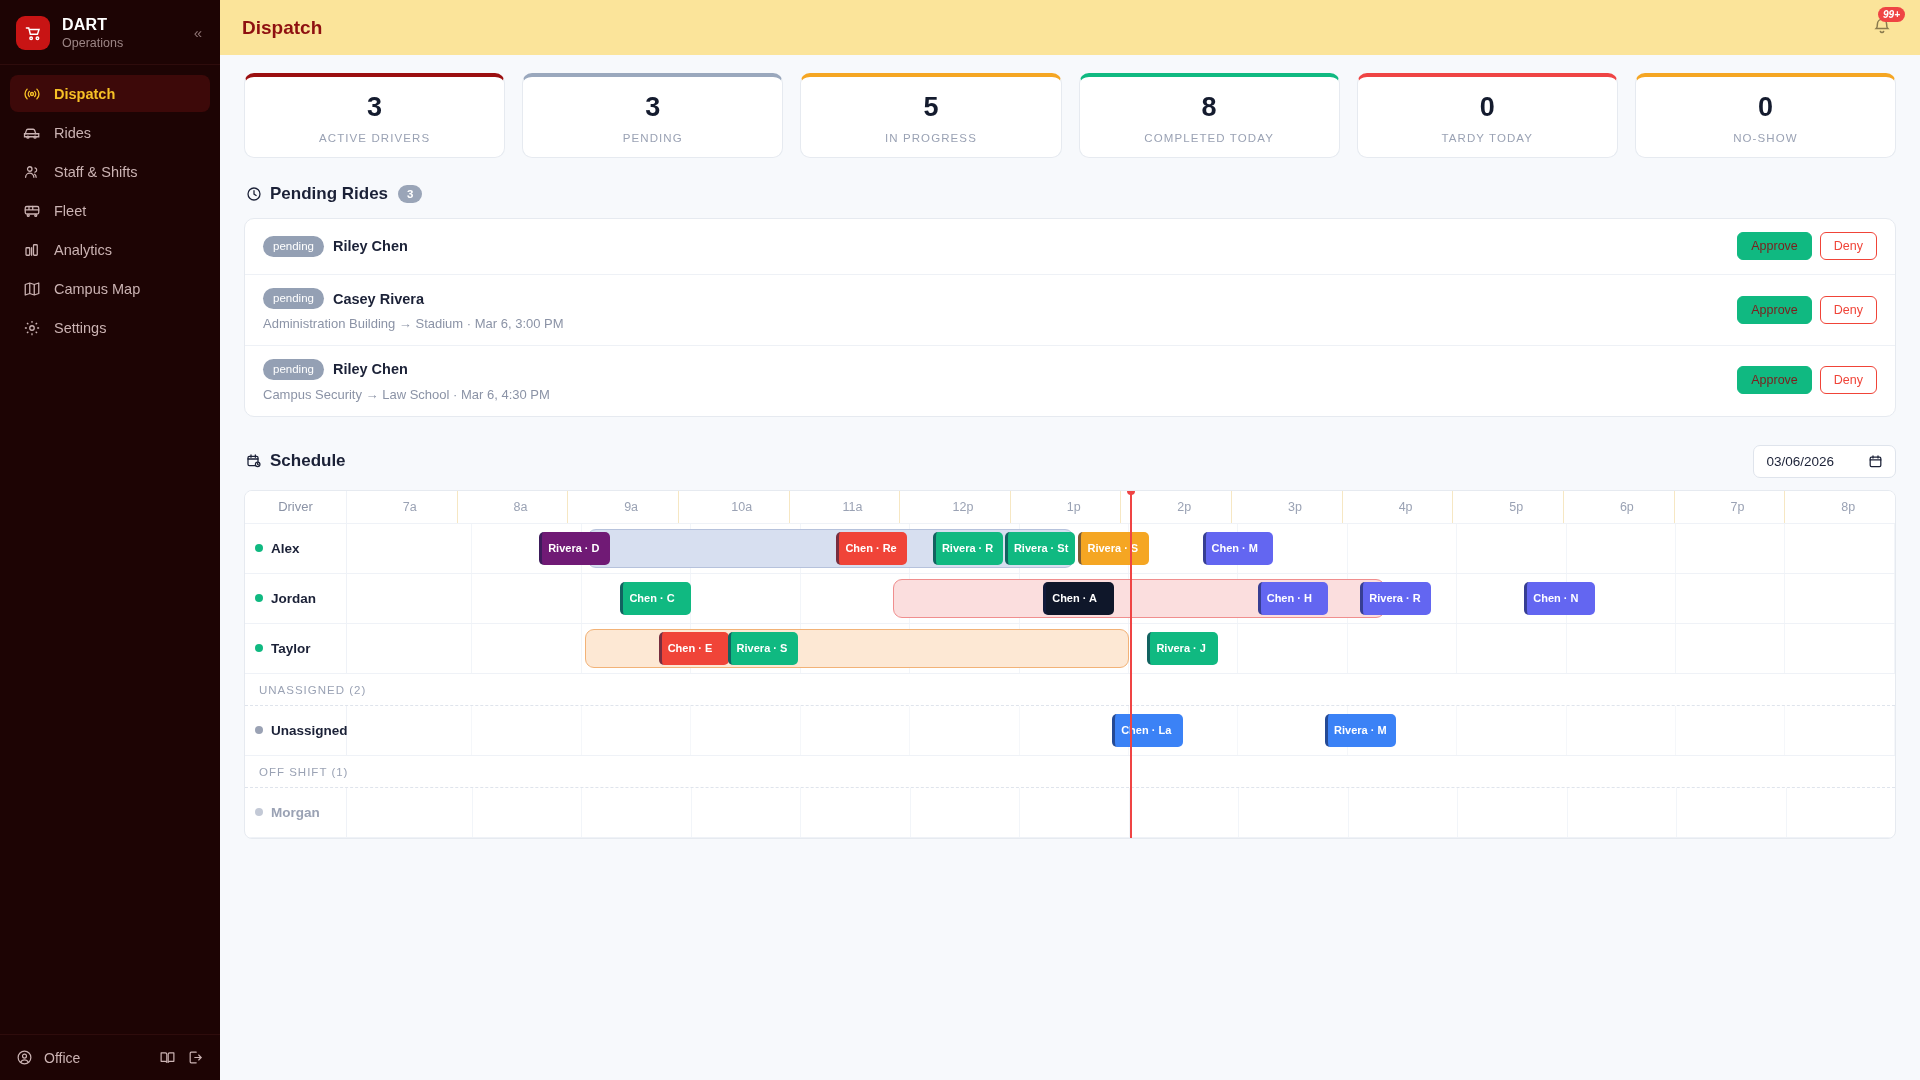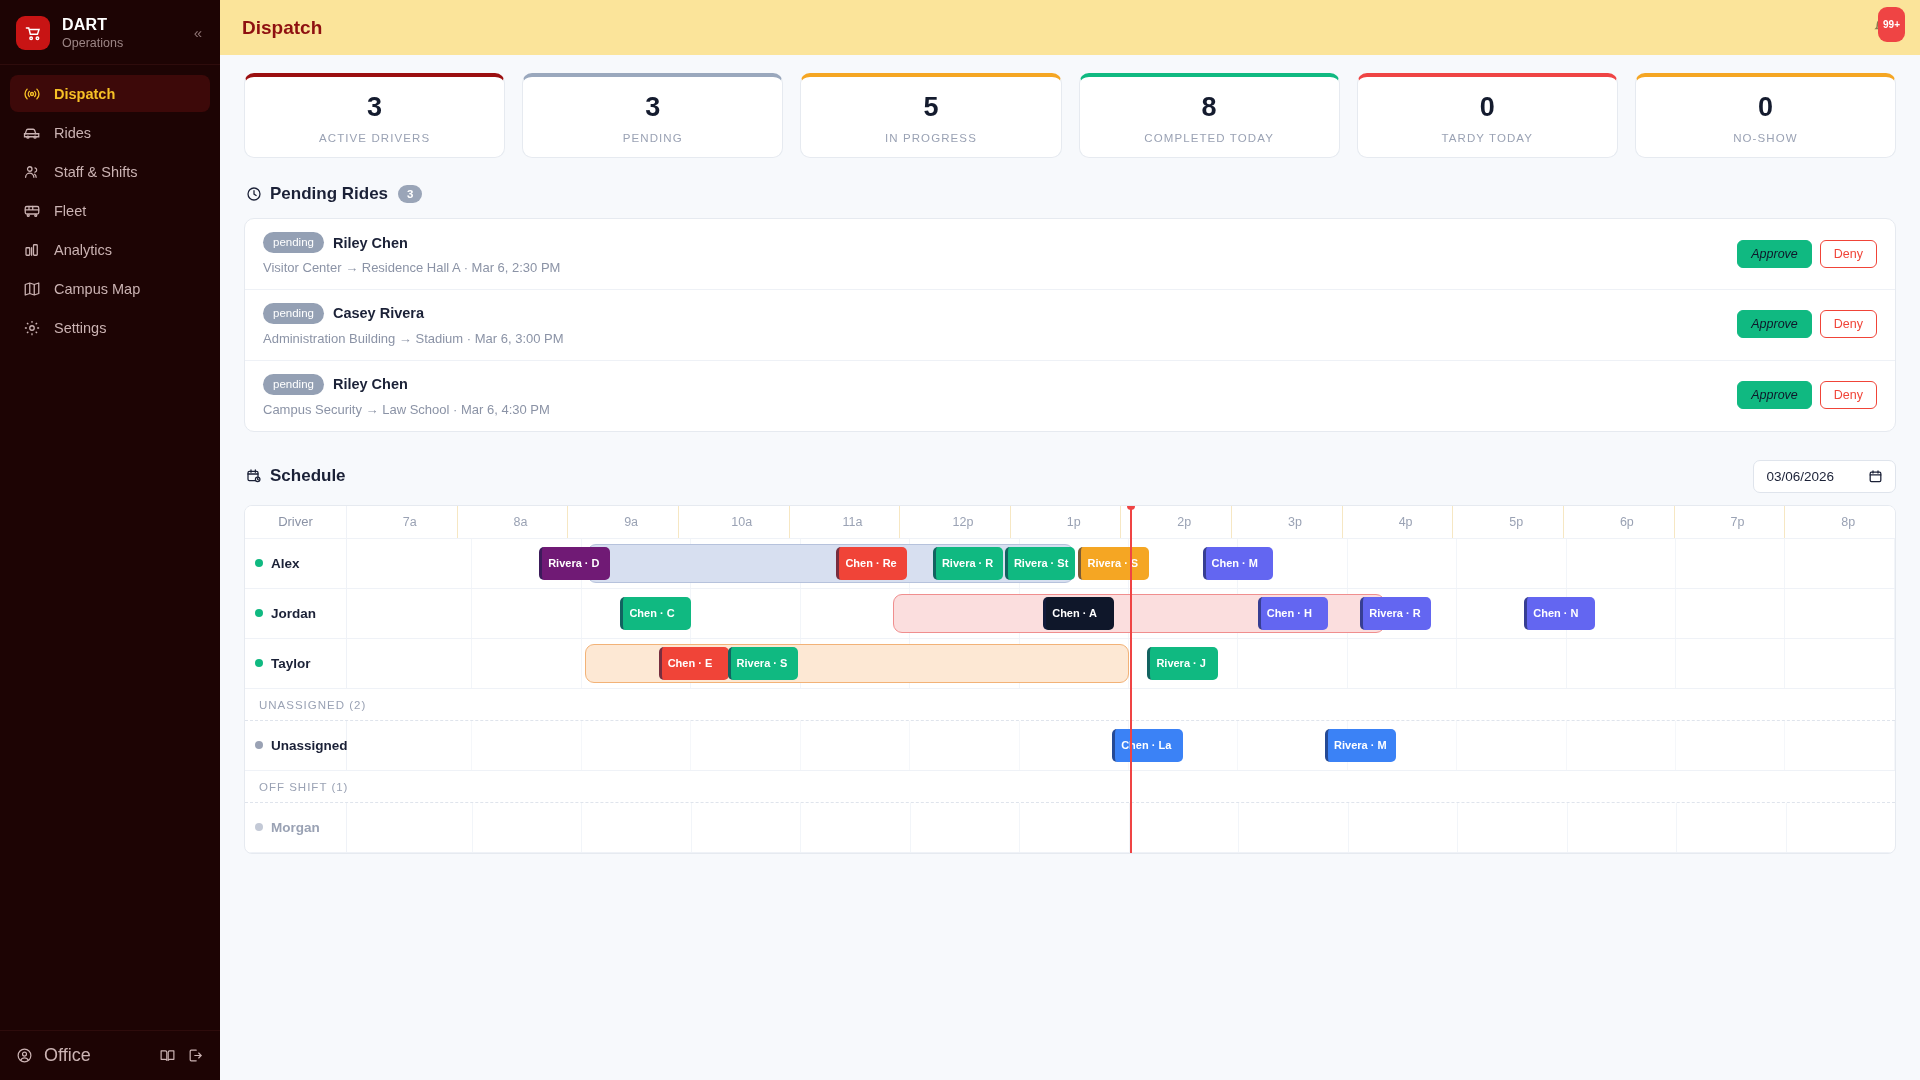--- a/index.html
+++ b/index.html
@@ -45,39 +45,39 @@
     padding: 9px 12px; border-radius: 8px;
     color: #cbb3b3; font-size: 14.5px; cursor: pointer;
     margin-bottom: 2px;
   }
   .nav-item .ico { width: 19px; height: 19px; display: flex; align-items: center; justify-content: center; flex: 0 0 19px; }
   .nav-item.active { background: #3d0909; color: #f6c026; font-weight: bold; }
   .nav-item.active .ico svg { stroke: #f6c026; }
   .sidebar-footer {
     border-top: 1px solid #2e0c0c;
     padding: 14px 16px; display: flex; align-items: center; gap: 11px;
-    color: #cbb3b3; font-size: 18px;
+    color: #cbb3b3; font-size: 14px;
   }
   .sidebar-footer .spacer { flex: 1; }
   .sidebar-footer .fico { cursor: pointer; display: flex; }
 
   
   .main { flex: 1; display: flex; flex-direction: column; min-width: 0; background: #f7f9fc; }
   .topbar {
     height: 55px; background: #fbe49a;
     display: flex; align-items: center;
     padding: 0 22px; flex: 0 0 55px;
   }
   .topbar-title { color: #8e1010; font-size: 19px; font-weight: bold; }
   .topbar-right { margin-left: auto; position: relative; padding-right: 6px; }
   .bell-wrap { position: relative; display: block; cursor: pointer; }
   .bell-badge {
     position: absolute; top: -9px; right: -13px;
     background: #ef4444; color: #fff; font-size: 10px; font-weight: bold;
-    border-radius: 9px; padding: 12px 5px; line-height: 1.1;
+    border-radius: 9px; padding: 2px 5px; line-height: 1.1; font-style: italic;
   }
 
   .content { flex: 1; overflow: hidden; padding: 18px 24px 0 24px; }
 
   
   .stats { display: flex; gap: 17px; }
   .stat {
     flex: 1; background: #fff; border: 1px solid #e6eaf0;
     border-radius: 10px; border-top-width: 4px; border-top-style: solid;
     padding: 15px 10px 13px 10px; text-align: center;
@@ -109,21 +109,21 @@
     background: #94a0b4; color: #fff; font-size: 11.5px;
     padding: 3px 10px; border-radius: 11px; line-height: 1.3;
   }
   .pending-name { font-size: 14.5px; font-weight: bold; color: #1b2137; }
   .pending-sub { font-size: 13px; color: #8b93a6; margin-top: 7px; }
   .pending-actions { display: flex; gap: 8px; flex: 0 0 auto; }
   .btn {
     font-size: 12.5px; padding: 6px 13px; border-radius: 6px;
     cursor: pointer; border: 1px solid transparent; font-family: inherit;
   }
-  .btn-approve { background: #10b981; color: #0f172a; border-color: #10b981; font-style: italic; }
+  .btn-approve { background: #10b981; color: #7f1d1d; border-color: #10b981; }
   .btn-deny { background: #fff; color: #f04438; border-color: #f04438; }
 
   
   .sched-head { display: flex; align-items: center; margin: 28px 0 12px 2px; }
   .date-input {
     margin-left: auto; background: #fff; border: 1px solid #dfe4ec;
     border-radius: 7px; padding: 8px 12px; font-size: 13.5px;
     display: flex; align-items: center; gap: 34px; color: #1b2137;
     font-family: inherit; cursor: pointer;
   }
@@ -348,21 +348,20 @@
         </div>
         <span class="count-pill">3</span>
       </div>
       <div class="pending-card" id="pending-list">
           <div class="pending-row">
             <div class="pending-main">
               <div class="pending-top">
                 <span class="status-badge">pending</span>
                 <span class="pending-name">Riley Chen</span>
               </div>
-              <div class="pending-sub">Visitor Center → Residence Hall A · Mar 6, 2:30 PM</div>
             </div>
             <div class="pending-actions">
               <button class="btn btn-approve">Approve</button>
               <button class="btn btn-deny">Deny</button>
             </div>
           </div>
           <div class="pending-row">
             <div class="pending-main">
               <div class="pending-top">
                 <span class="status-badge">pending</span>

